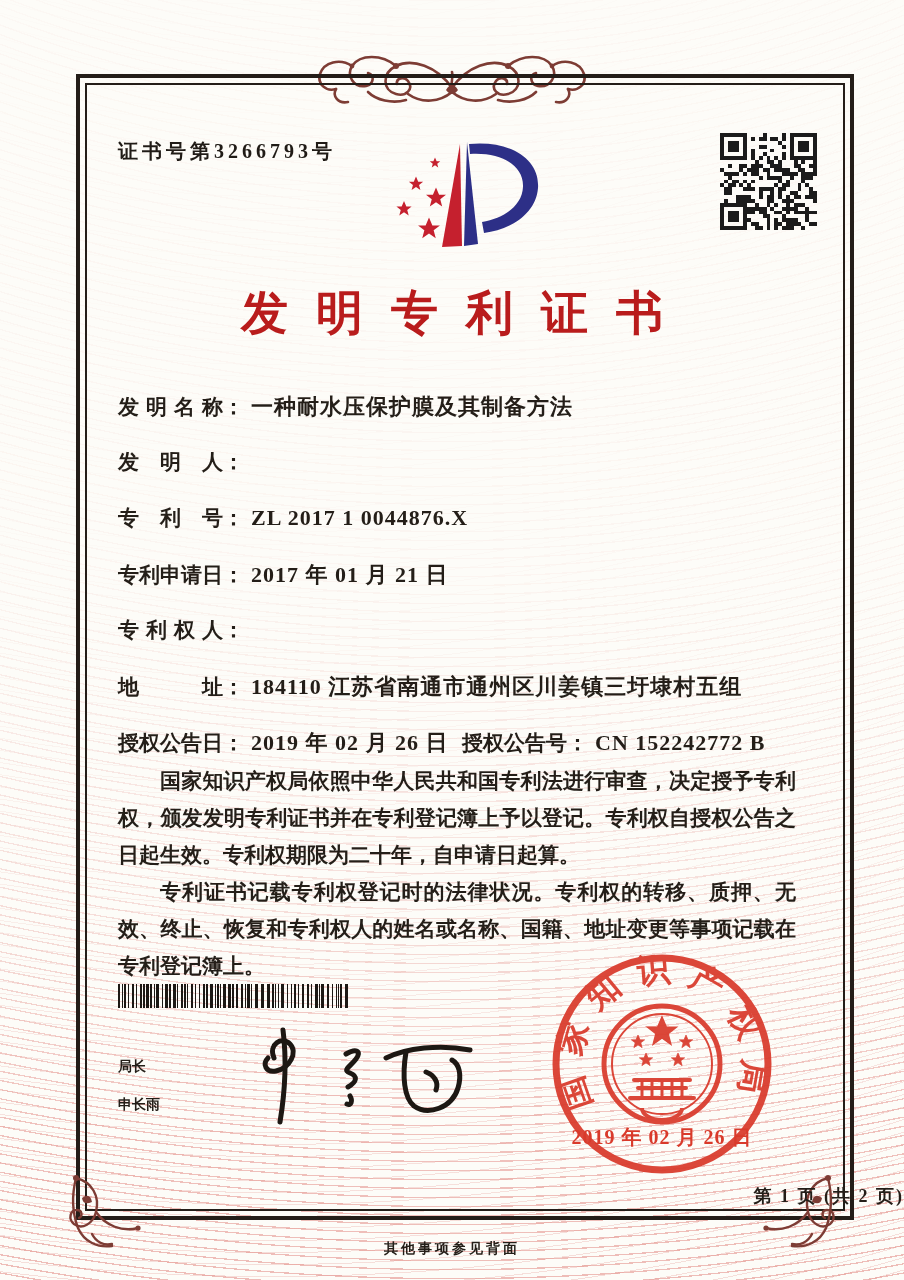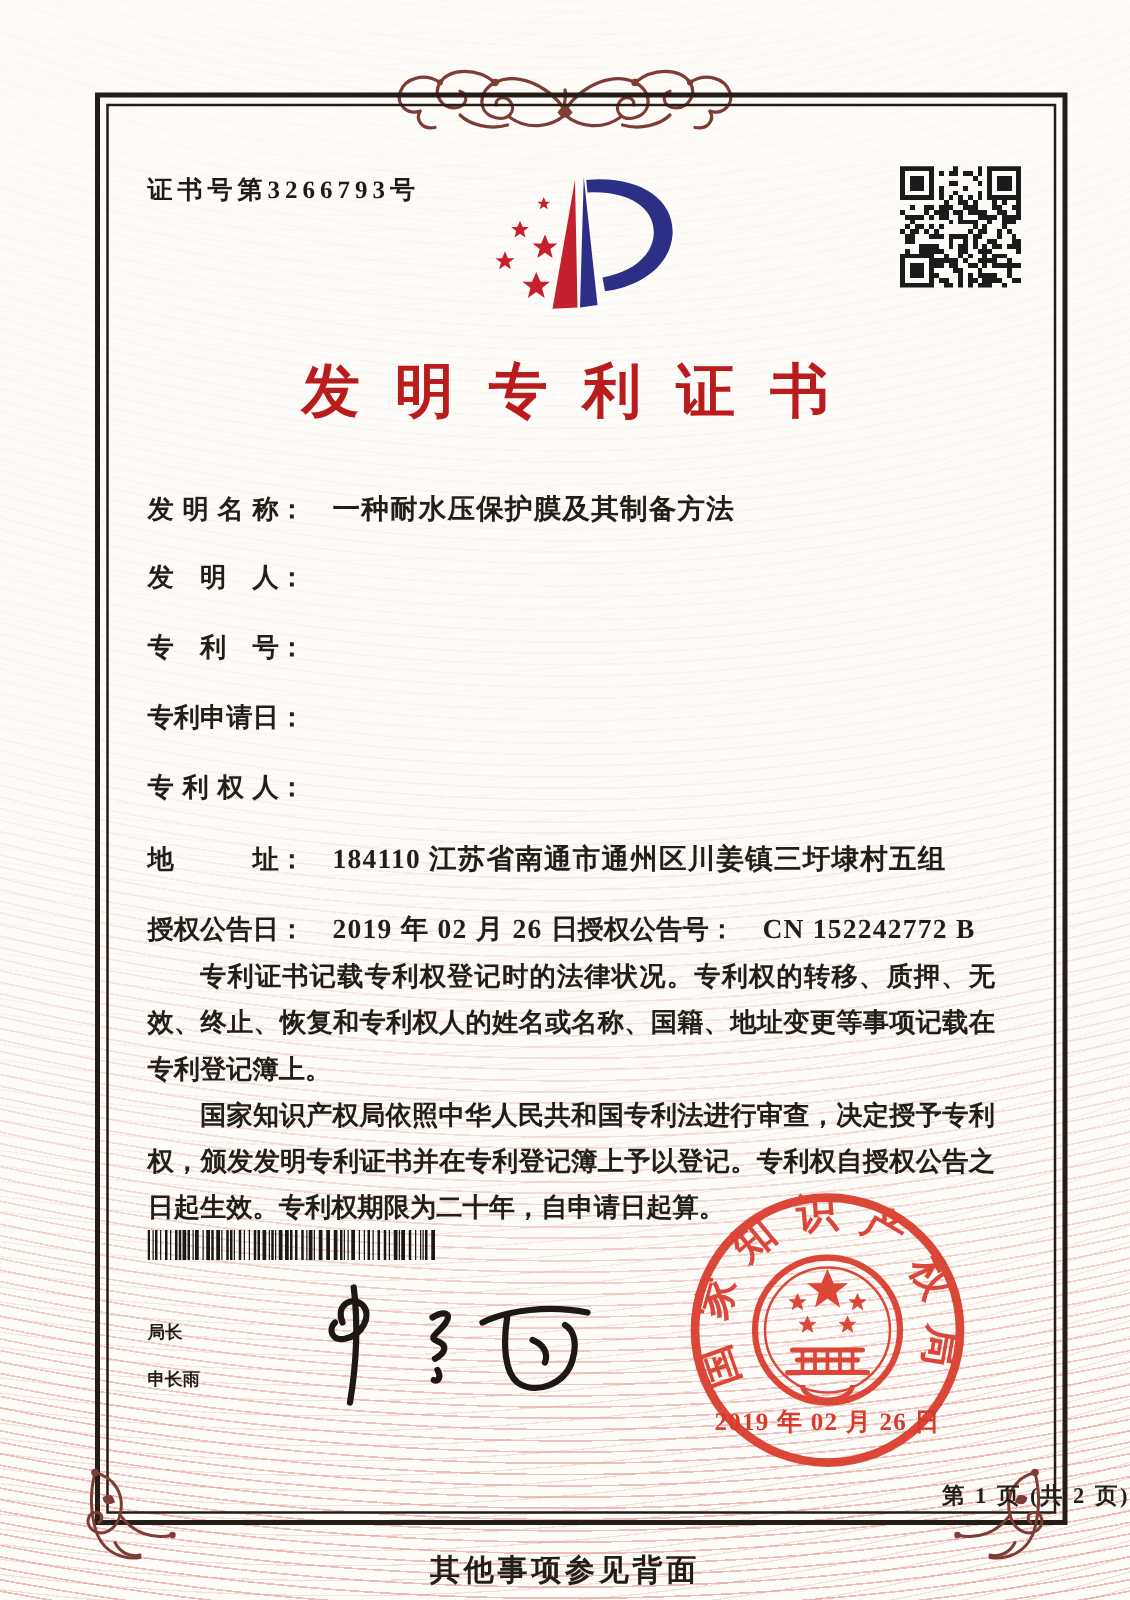--- a/index.html
+++ b/index.html
@@ -50,21 +50,21 @@
   .frow{display:flex;align-items:baseline;margin-bottom:33px;height:23px;}
   .fgroup{display:flex;align-items:baseline;}
   .fgroup.first{width:344px;flex:none;}
   .jchars{
     display:inline-flex;justify-content:space-between;
     width:126px;flex:none;
     font-size:21px;font-weight:600;color:#241e18;
   }
   .fval{
     font-size:22px;font-weight:600;color:#241e18;
-    letter-spacing:1px;margin-left:22px;white-space:nowrap;
+    letter-spacing:1px;margin-left:7px;white-space:nowrap;
   }
   .body-text{
     position:absolute;left:118px;top:763px;width:678px;
     font-size:21px;font-weight:600;line-height:37px;
     text-align:justify;color:#241e18;
   }
   .body-text p{text-indent:2em;}
   .barcode{position:absolute;left:118px;top:984px;width:230px;height:24px;}
   .director{position:absolute;left:118px;top:1048px;font-size:14px;font-weight:600;color:#241e18;line-height:38px;}
   .signature{position:absolute;left:228px;top:1024px;width:274px;height:110px;}
@@ -73,21 +73,21 @@
     position:absolute;left:548px;top:1124px;width:228px;text-align:center;
     font-size:20px;font-weight:700;color:var(--seal-red);letter-spacing:1px;
     white-space:nowrap;
   }
   .page-info{
     position:absolute;left:0;top:1184px;width:100%;text-align:right;
     font-size:18px;font-weight:600;color:#241e18;letter-spacing:2px;
   }
   .back-note{
     position:absolute;left:0;top:1240px;width:100%;text-align:center;
-    font-size:24px;font-weight:700;color:#241e18;letter-spacing:3px;
+    font-size:14px;font-weight:700;color:#241e18;letter-spacing:3px;
   }
   .orn-top{position:absolute;left:312px;top:48px;width:280px;height:64px;}
   .orn-corner{position:absolute;width:86px;height:86px;}
   .orn-bl{left:62px;top:1168px;}
   .orn-br{left:756px;top:1168px;transform:scaleX(-1);}
 </style>
 </head>
 <body>
 
 <div class="paper">
@@ -497,29 +497,31 @@
           <span>明</span>
           <span>人：</span>
         </span>
     </div>
     <div class="frow">
       <span class="jchars">
           <span>专</span>
           <span>利</span>
           <span>号：</span>
         </span>
+      <span class="fval">ZL 2017 1 0044876.X</span>
     </div>
     <div class="frow">
       <span class="jchars">
           <span>专</span>
           <span>利</span>
           <span>申</span>
           <span>请</span>
           <span>日：</span>
         </span>
+      <span class="fval">2017 年 01 月 21 日</span>
     </div>
     <div class="frow">
       <span class="jchars">
           <span>专</span>
           <span>利</span>
           <span>权</span>
           <span>人：</span>
         </span>
     </div>
     <div class="frow">
@@ -547,22 +549,22 @@
             <span>公</span>
             <span>告</span>
             <span>号：</span>
           </span>
         <span class="fval">CN 152242772 B</span>
       </span>
     </div>
   </div>
 
   <div class="body-text">
+    <p>国家知识产权局依照中华人民共和国专利法进行审查，决定授予专利权，颁发发明专利证书并在专利登记簿上予以登记。专利权自授权公告之日起生效。专利权期限为二十年，自申请日起算。</p>
     <p>专利证书记载专利权登记时的法律状况。专利权的转移、质押、无效、终止、恢复和专利权人的姓名或名称、国籍、地址变更等事项记载在专利登记簿上。</p>
-    <p>国家知识产权局依照中华人民共和国专利法进行审查，决定授予专利权，颁发发明专利证书并在专利登记簿上予以登记。专利权自授权公告之日起生效。专利权期限为二十年，自申请日起算。</p>
   </div>
 
   <svg class="barcode" id="barcode-svg" viewBox="0 0 230 24" preserveAspectRatio="none">
       <rect x="0" y="0" width="2" height="24" fill="#1c1814"></rect>
       <rect x="4" y="0" width="1" height="24" fill="#1c1814"></rect>
       <rect x="6" y="0" width="2" height="24" fill="#1c1814"></rect>
       <rect x="10" y="0" width="1" height="24" fill="#1c1814"></rect>
       <rect x="14" y="0" width="2" height="24" fill="#1c1814"></rect>
       <rect x="18" y="0" width="1" height="24" fill="#1c1814"></rect>
       <rect x="22" y="0" width="2" height="24" fill="#1c1814"></rect>

